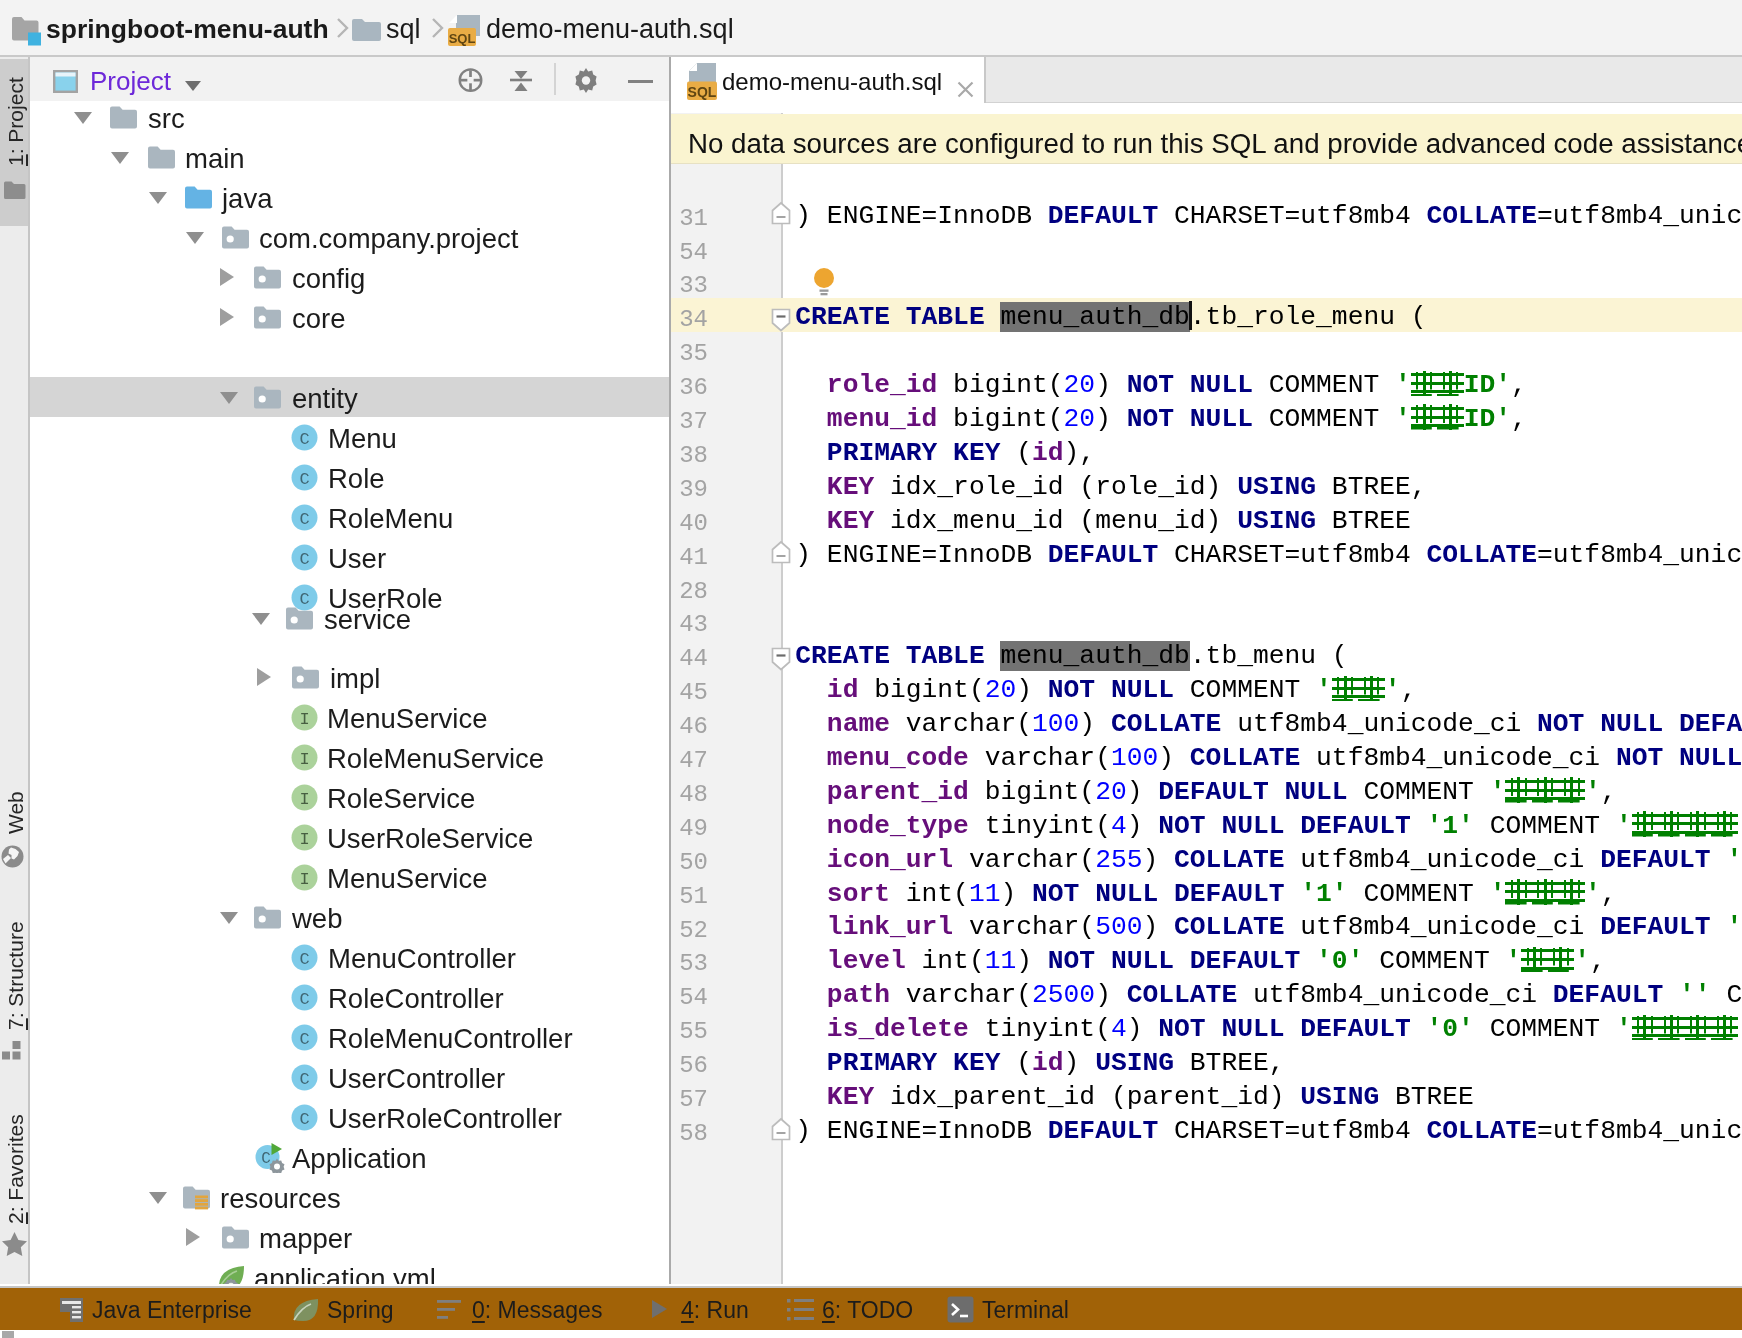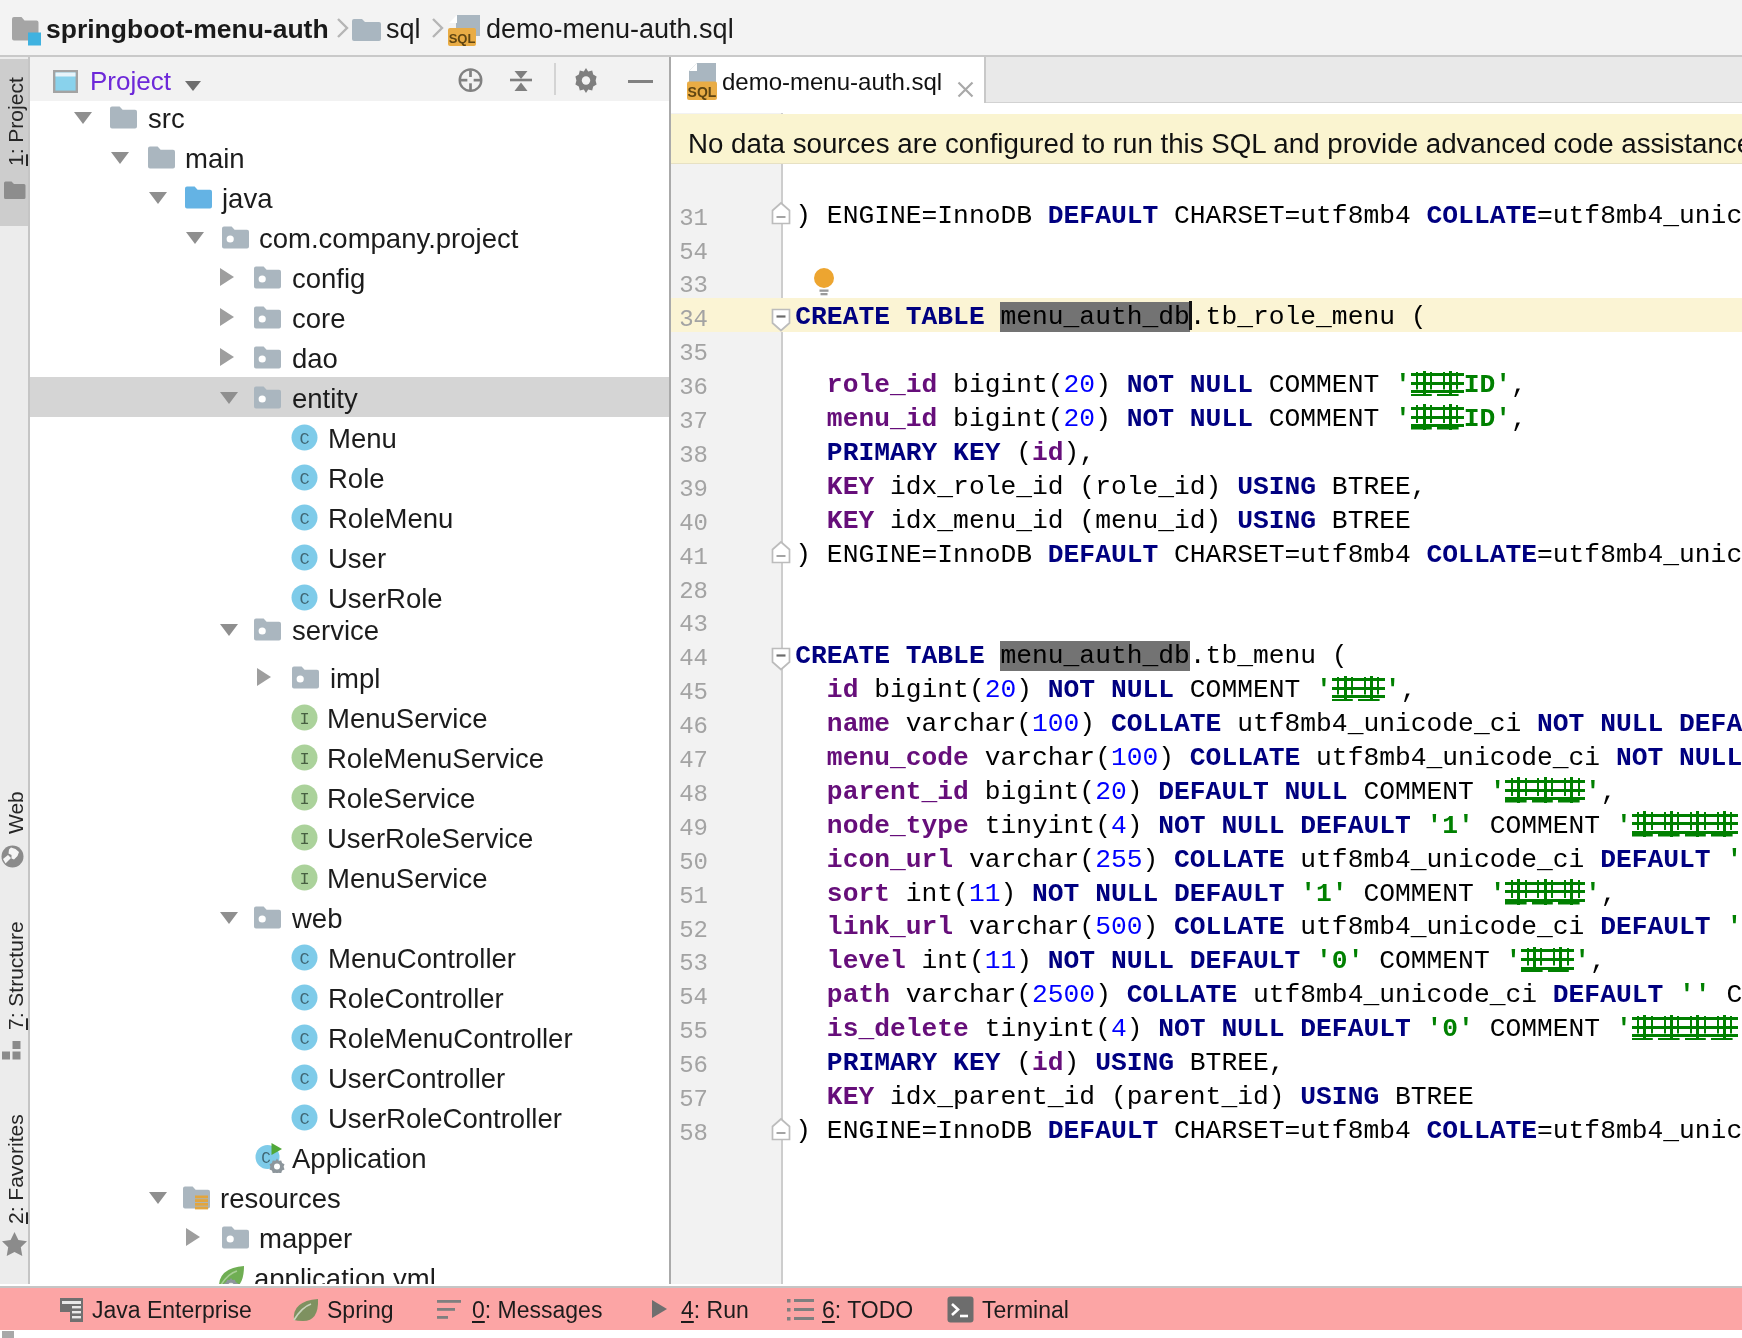--- a/index.html
+++ b/index.html
@@ -47,21 +47,21 @@
   linear-gradient(#008000 0 0) 78% 15%/2px 70% no-repeat,
   linear-gradient(#008000 0 0) 0 12%/100% 3px no-repeat,
   linear-gradient(#008000 0 0) 0 50%/100% 3px no-repeat,
   linear-gradient(#008000 0 0) 0 88%/100% 3px no-repeat,
   linear-gradient(#008000 0 0) 0 100%/80% 2.5px no-repeat}
 
 .banner{position:absolute;left:0;width:1071px;height:50px;background:#faf4d0;font-size:27.7px;color:#111;padding:14.5px 0 0 17px;white-space:nowrap;overflow:hidden}
 
 .fold{position:absolute;left:100px;width:20px;height:24px}
 
-#sbar{left:0;top:1286px;width:1742px;height:44px;background:#fca5a5;border-top:2px solid #c5c5c5}
+#sbar{left:0;top:1286px;width:1742px;height:44px;background:#a16207;border-top:2px solid #c5c5c5}
 #sbar .si{position:absolute;top:9px;font-size:23px;color:#1c1c1c;white-space:nowrap}
 #bstrip{left:0;top:1330px;width:1742px;height:8px;background:#fff}
 u{text-decoration:underline;text-underline-offset:3px}
 </style></head>
 <body>
 <div id="stage">
   <div id="crumb" class="abs">
     <svg class="abs" style="left:12px;top:14px" width="31" height="32" viewBox="0 0 31 32">
       <path d="M0 5 a2 2 0 0 1 2-2 h7.5 l3 3.5 h12 a2 2 0 0 1 2 2 v16 a2 2 0 0 1 -2 2 h-22.5 a2 2 0 0 1 -2-2 z" fill="#a5a5a5"></path>
       <rect x="16" y="18.5" width="13" height="13" fill="#3fb2e0"></rect>
@@ -175,28 +175,20 @@
         <span class="lbl" style="left:262px">config</span>
       </div>
   <div class="trow" style="top:196px;">
         <div class="arr-r" style="left:190px"></div>
         <svg class="ticon" style="left:224px;top:8px" width="27" height="25" viewBox="0 0 27 25">
           <path d="M0 3.6 a2 2 0 0 1 2-2 h7.6 l3 3.2 h12.4 a2 2 0 0 1 2 2 v14.6 a2 2 0 0 1 -2 2 h-23 a2 2 0 0 1 -2-2 z" fill="#aab6bf"></path>
           <circle cx="8.2" cy="14" r="3.6" fill="#fff"></circle>
         </svg>
         <span class="lbl" style="left:262px">core</span>
       </div>
-  <div class="trow" style="top:236px;">
-        <div class="arr-r" style="left:190px"></div>
-        <svg class="ticon" style="left:224px;top:8px" width="27" height="25" viewBox="0 0 27 25">
-          <path d="M0 3.6 a2 2 0 0 1 2-2 h7.6 l3 3.2 h12.4 a2 2 0 0 1 2 2 v14.6 a2 2 0 0 1 -2 2 h-23 a2 2 0 0 1 -2-2 z" fill="#aab6bf"></path>
-          <circle cx="8.2" cy="14" r="3.6" fill="#fff"></circle>
-        </svg>
-        <span class="lbl" style="left:262px">dao</span>
-      </div>
   <div class="trow" style="top:276px;background:#d5d5d5;">
         <div class="arr-d" style="left:190px"></div>
         <svg class="ticon" style="left:224px;top:8px" width="27" height="25" viewBox="0 0 27 25">
           <path d="M0 3.6 a2 2 0 0 1 2-2 h7.6 l3 3.2 h12.4 a2 2 0 0 1 2 2 v14.6 a2 2 0 0 1 -2 2 h-23 a2 2 0 0 1 -2-2 z" fill="#aab6bf"></path>
           <circle cx="8.2" cy="14" r="3.6" fill="#fff"></circle>
         </svg>
         <span class="lbl" style="left:262px">entity</span>
       </div>
   <div class="trow" style="top:316px;">
         <svg class="ticon" style="left:261px;top:7px" width="27" height="27" viewBox="0 0 27 27">
@@ -226,21 +218,21 @@
         </svg>
         <span class="lbl" style="left:298px">User</span>
       </div>
   <div class="trow" style="top:476px;">
         <svg class="ticon" style="left:261px;top:7px" width="27" height="27" viewBox="0 0 27 27">
           <circle cx="13.5" cy="13.5" r="13" fill="#7ecbe9"></circle>
           <text x="13.5" y="19.5" text-anchor="middle" font-family="Liberation Mono" font-size="17" fill="#3f6673">C</text>
         </svg>
         <span class="lbl" style="left:298px">UserRole</span>
       </div>
-  <div class="trow" style="top:508px;">
+  <div class="trow" style="top:497px;margin-left:32px;">
         <div class="arr-d" style="left:190px"></div>
         <svg class="ticon" style="left:224px;top:8px" width="27" height="25" viewBox="0 0 27 25">
           <path d="M0 3.6 a2 2 0 0 1 2-2 h7.6 l3 3.2 h12.4 a2 2 0 0 1 2 2 v14.6 a2 2 0 0 1 -2 2 h-23 a2 2 0 0 1 -2-2 z" fill="#aab6bf"></path>
           <circle cx="8.2" cy="14" r="3.6" fill="#fff"></circle>
         </svg>
         <span class="lbl" style="left:262px">service</span>
       </div>
   <div class="trow" style="top:556px;">
         <div class="arr-r" style="left:227px"></div>
         <svg class="ticon" style="left:262px;top:8px" width="27" height="25" viewBox="0 0 27 25">

